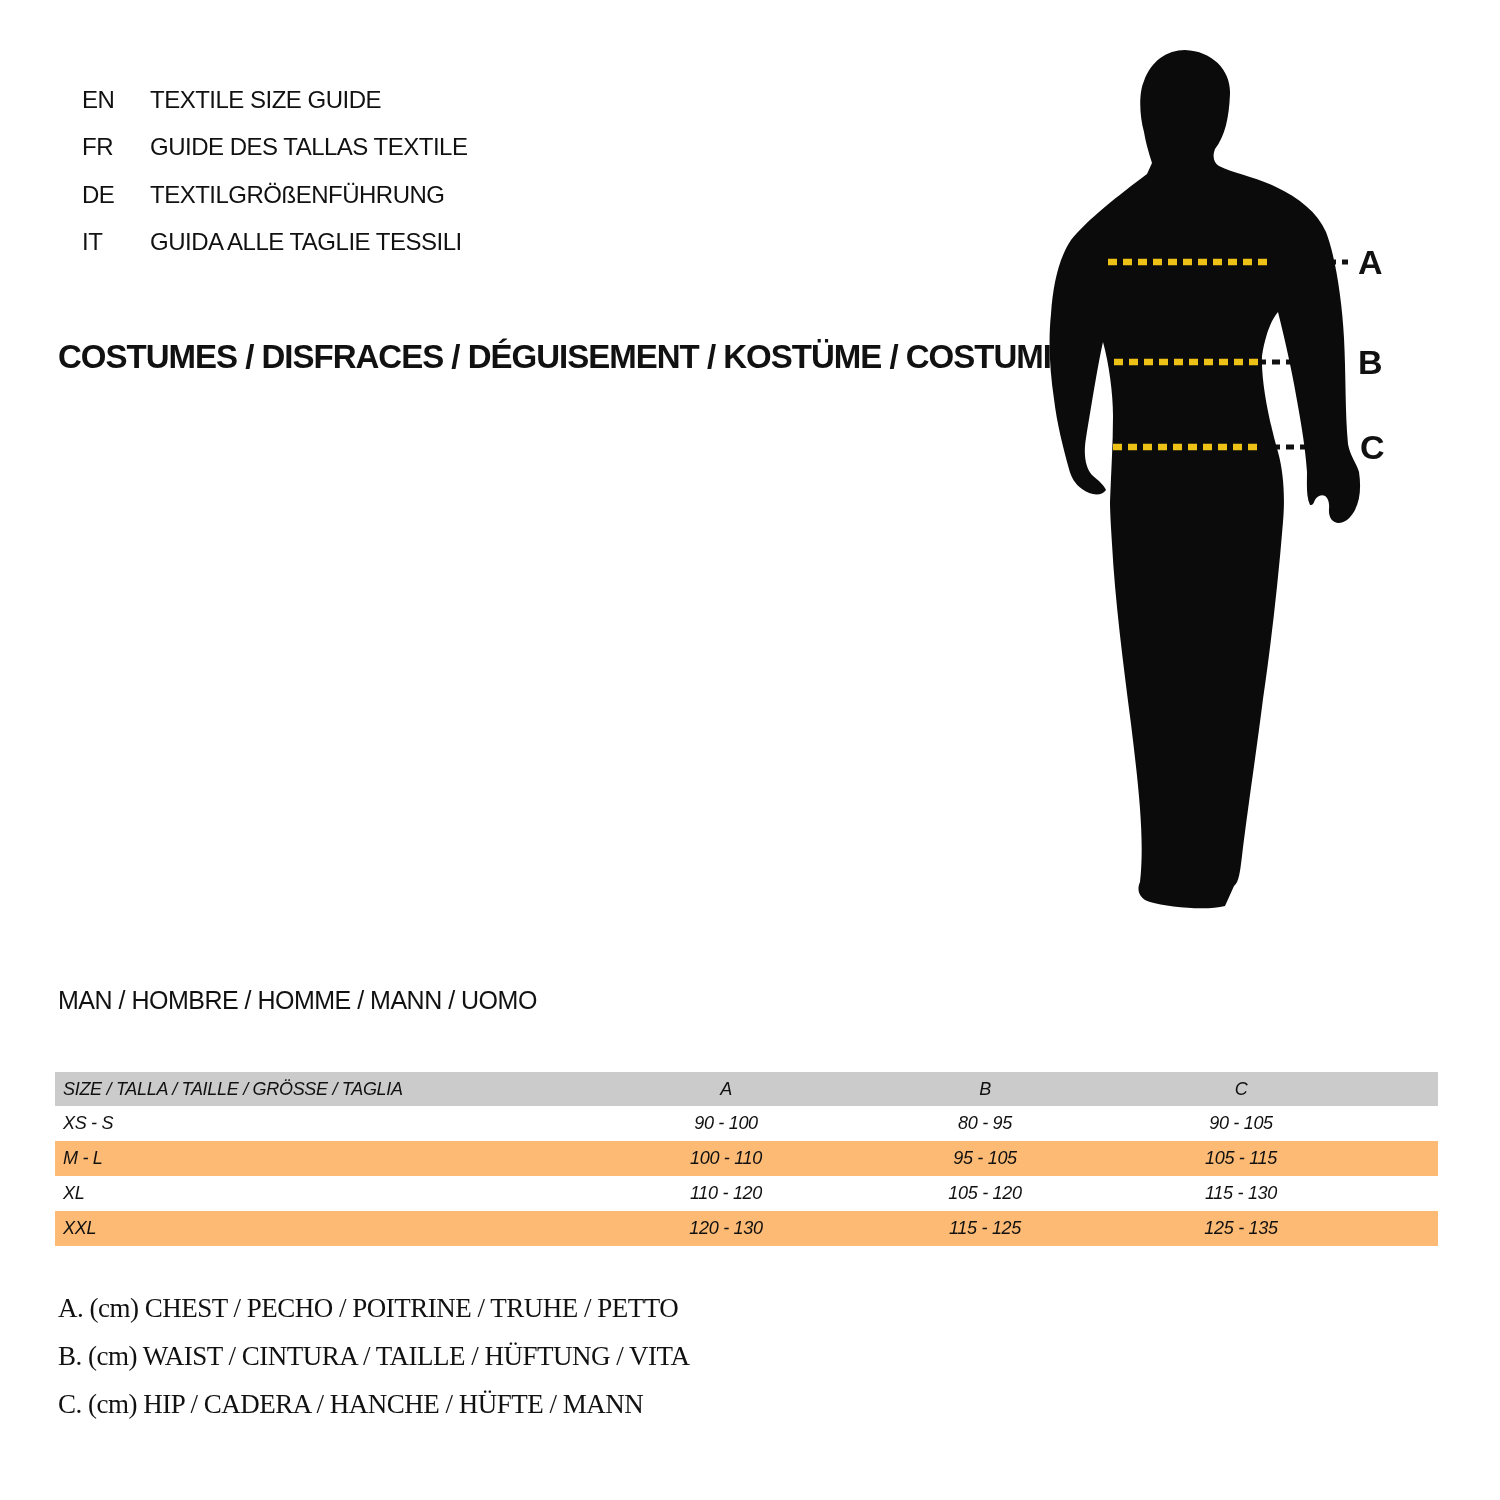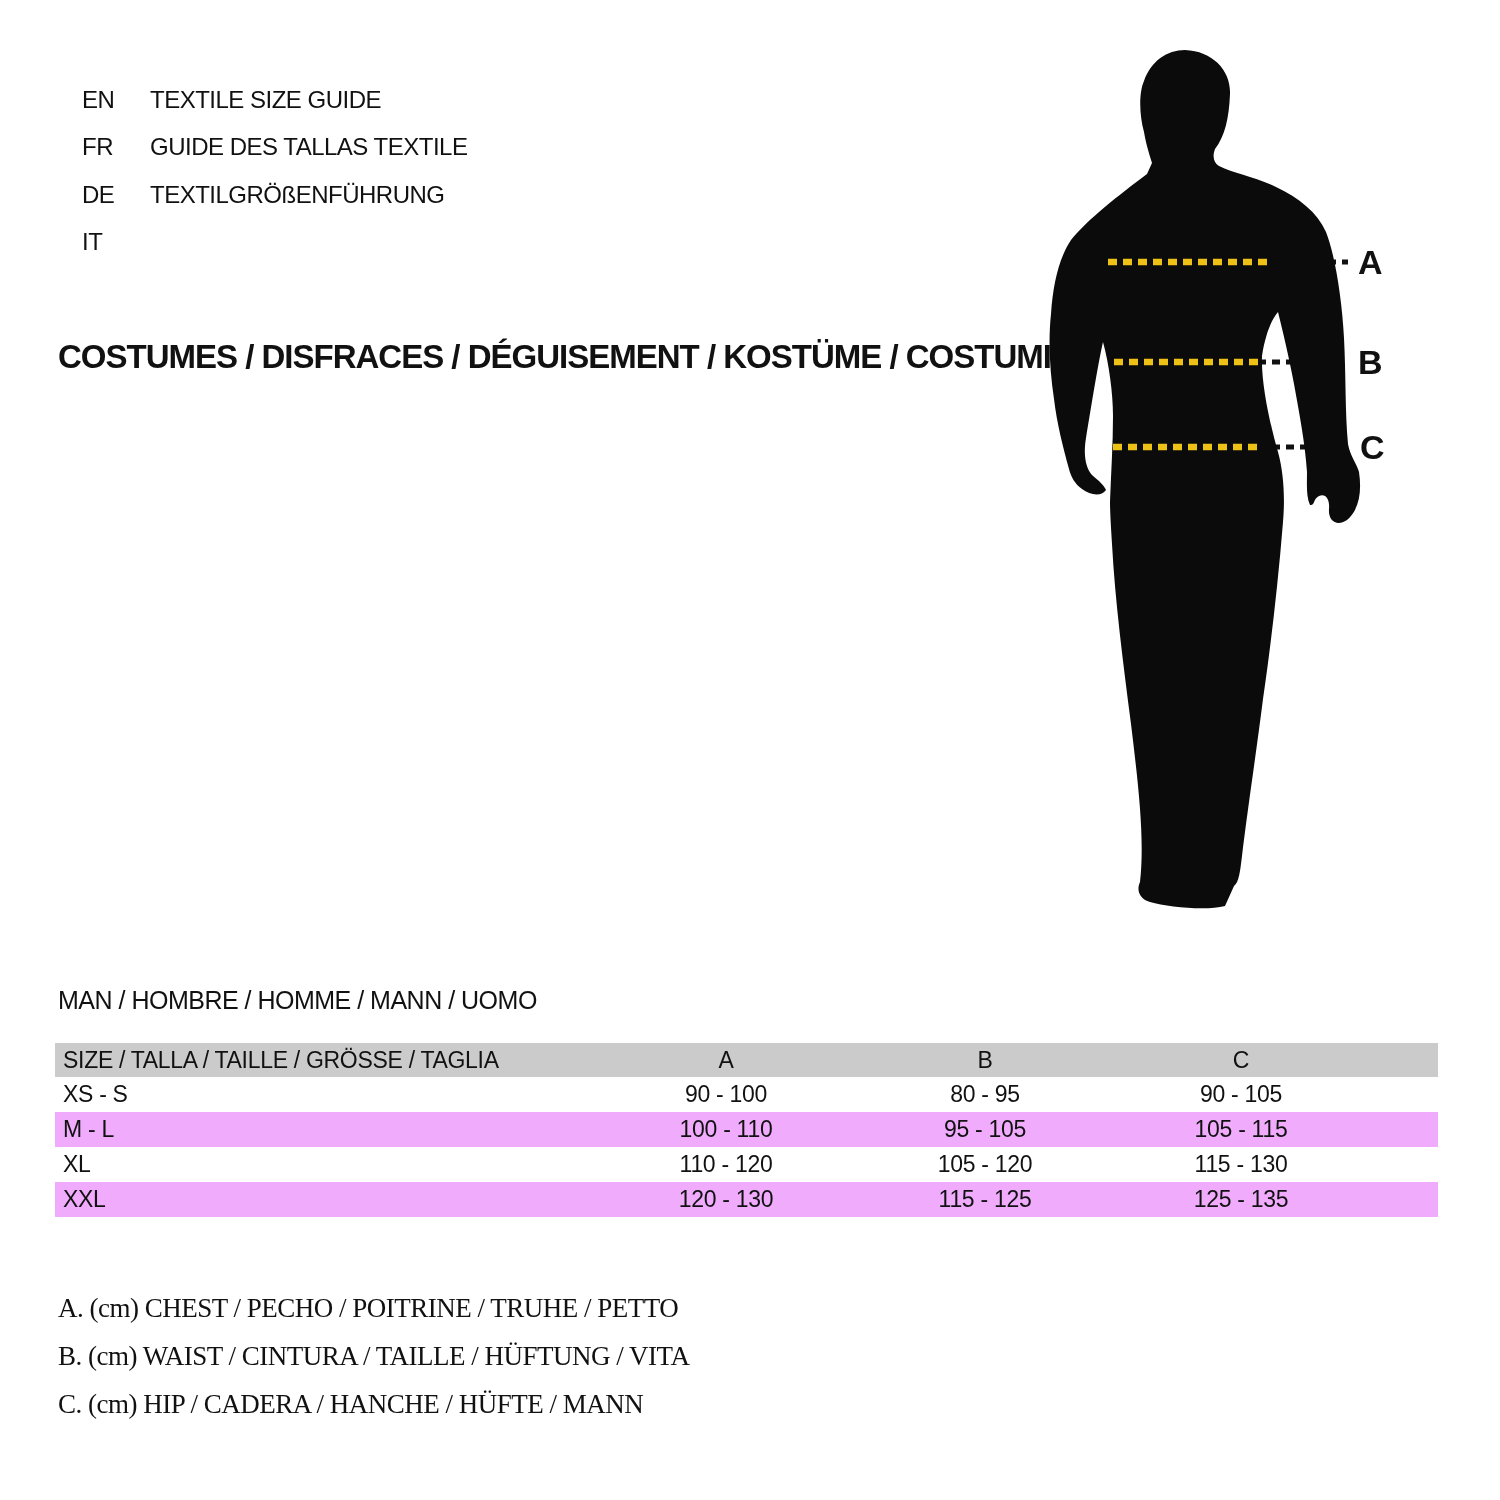--- a/index.html
+++ b/index.html
@@ -19,28 +19,28 @@
     position:absolute;left:58px;top:338px;
     font-size:33px;font-weight:bold;letter-spacing:-1px;white-space:nowrap;
   }
   
   .figure-svg{position:absolute;left:1028px;top:44px;width:360px;height:880px;}
   .measure-label{font-family:"Liberation Sans",sans-serif;font-size:34px;font-weight:bold;fill:#111;}
   
   .man-title{position:absolute;left:58px;top:986px;font-size:25px;letter-spacing:-0.5px;white-space:nowrap;}
   
   .size-table{
-    position:absolute;left:55px;top:1043px;width:1383px;
+    position:absolute;left:55px;top:1072px;width:1383px;
     border-collapse:collapse;table-layout:fixed;
-    font-size:23px;letter-spacing:-0.3px;
+    font-size:18px;letter-spacing:-0.3px;font-style:italic;
   }
   .size-table td,.size-table th{padding:0;font-weight:normal;vertical-align:middle;}
   .size-table .hdr{background:#cbcbcb;height:34px;}
   .size-table .row{height:35px;}
-  .size-table .row.alt{background:#f0abfc;}
+  .size-table .row.alt{background:#fdba74;}
   .size-table .c-size{text-align:left;padding-left:8px;}
   .size-table .c-num{text-align:center;}
   
   .legend{position:absolute;left:58px;top:1284px;}
   .legend-line{height:48px;display:flex;align-items:center;font-size:27px;letter-spacing:-0.5px;white-space:nowrap;font-family:Liberation Serif, serif;}
 </style>
 </head>
 <body>
 
 <div class="lang-block">
@@ -51,20 +51,21 @@
   <div class="lang-row">
     <span class="lang-code">FR</span>
     <span class="lang-label">GUIDE DES TALLAS TEXTILE</span>
   </div>
   <div class="lang-row">
     <span class="lang-code">DE</span>
     <span class="lang-label">TEXTILGRÖßENFÜHRUNG</span>
   </div>
   <div class="lang-row">
     <span class="lang-code">IT</span>
+    <span class="lang-label">GUIDA ALLE TAGLIE TESSILI</span>
   </div>
 </div>
 
 <div class="costumes">COSTUMES / DISFRACES / DÉGUISEMENT / KOSTÜME / COSTUMI</div>
 
 <svg class="figure-svg" viewBox="0 0 360 880" aria-hidden="true">
 
   <line x1="230" y1="218" x2="320" y2="218" stroke="#111111" stroke-width="5" stroke-dasharray="8 6"></line>
   <line x1="230" y1="318" x2="300" y2="318" stroke="#111111" stroke-width="5" stroke-dasharray="8 6"></line>
   <line x1="230" y1="403" x2="318" y2="403" stroke="#111111" stroke-width="5" stroke-dasharray="8 6"></line>

